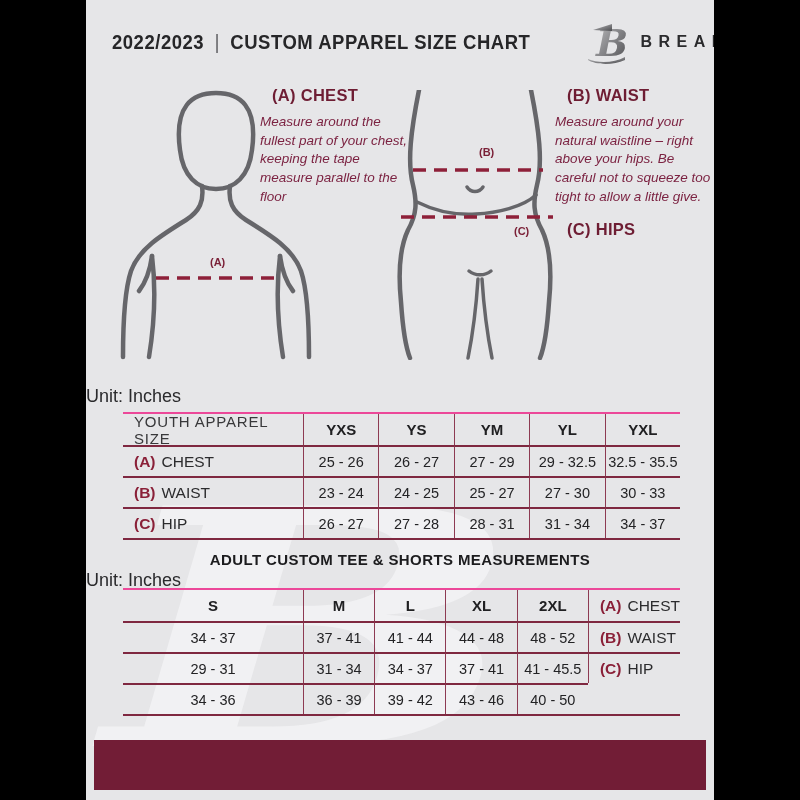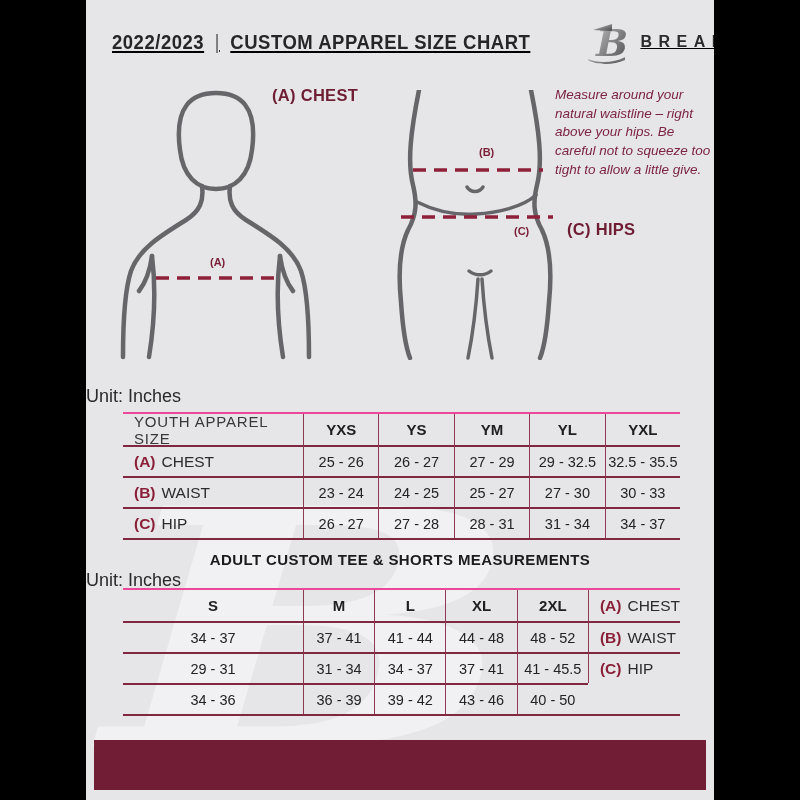--- a/index.html
+++ b/index.html
@@ -9,21 +9,21 @@
 
   
   .watermark{position:absolute;left:18px;top:498px;font:bold italic 330px "DejaVu Serif",serif;
              color:rgba(250,250,252,.55);transform:scaleX(1.5);transform-origin:left top;
              line-height:.8;z-index:0;user-select:none;}
 
   .layer{position:absolute;inset:0;z-index:1;}
 
   
   .header{position:absolute;left:0;top:0;width:100%;height:84px;display:flex;
-          align-items:center;justify-content:space-between;padding:0 26px;box-sizing:border-box;text-decoration:underline;}
+          align-items:center;justify-content:space-between;padding:0 26px;box-sizing:border-box;}
   .title-group{display:flex;align-items:center;transform:scaleX(.88);transform-origin:left center;
                font-weight:700;font-size:21px;color:#262628;letter-spacing:.6px;white-space:nowrap;}
   .title-divider{font-weight:400;color:#59595c;margin:0 12px;font-size:20px;}
   .logo-group{display:flex;align-items:center;gap:11px;}
   .brand-text{font-weight:700;font-size:16px;letter-spacing:6.5px;color:#2b2b2d;}
 
   
   .figures{position:absolute;left:0;top:84px;width:100%;height:282px;}
   .fig{position:absolute;}
   .instr{position:absolute;}
@@ -97,39 +97,41 @@
             <path d="M36 168 C40 200 38 238 33 269"></path>
             <path d="M164 168 C166 182 170 194 177 203"></path>
             <path d="M164 168 C160 200 162 238 167 269"></path>
           </g>
           <path d="M40 190 L162 190" fill="none" stroke="#8e2039" stroke-width="3.4" stroke-dasharray="13 8"></path>
         </svg>
         <span class="measure-label" style="left:124px;top:172px">(A)</span>
 
         <div class="instr" style="left:174px;top:2px;width:152px">
           <h3>(A) CHEST</h3>
+          <p>Measure around the fullest part of your chest, keeping the tape measure parallel to the floor</p>
         </div>
 
         <svg class="fig" style="left:305px;top:6px" width="168" height="270" viewBox="0 0 168 270">
           <g fill="none" stroke="#66666a" stroke-width="4.5" stroke-linecap="round">
             <path d="M28 0 C20 40 16 72 22 95 C26 112 26 124 17 140 C9 157 7 182 10 212 C12 242 15 258 19 268"></path>
             <path d="M140 0 C148 40 152 72 146 95 C142 112 142 124 151 140 C159 157 161 182 158 212 C156 242 153 258 149 268"></path>
             <path d="M76 97 C80 103 88 103 92 97" stroke-width="3.5"></path>
             <path d="M26 112 C48 123 70 125 85 124 C106 123 132 117 145 105" stroke-width="3.5"></path>
             <path d="M78 181 C84 186 94 186 100 181" stroke-width="3.5"></path>
             <path d="M87 189 C85 220 81 248 77 268" stroke-width="3.5"></path>
             <path d="M91 189 C93 220 97 248 101 268" stroke-width="3.5"></path>
           </g>
           <path d="M22 80 L152 80" fill="none" stroke="#8e2039" stroke-width="3.4" stroke-dasharray="13 8"></path>
           <path d="M10 127 L162 127" fill="none" stroke="#8e2039" stroke-width="3.4" stroke-dasharray="13 8"></path>
         </svg>
         <span class="measure-label" style="left:393px;top:62px">(B)</span>
         <span class="measure-label" style="left:428px;top:141px">(C)</span>
 
         <div class="instr" style="left:469px;top:2px;width:156px">
+          <h3>(B) WAIST</h3>
           <p>Measure around your natural waistline – right above your hips. Be careful not to squeeze too tight to allow a little give.</p>
         </div>
 
         <div class="instr" style="left:469px;top:136px;width:156px">
           <h3>(C) HIPS</h3>
         </div>
       </div>
 
       <div class="sec-unit" style="top:386px">Unit: Inches</div>
       <div class="size-table" style="top:412px">

